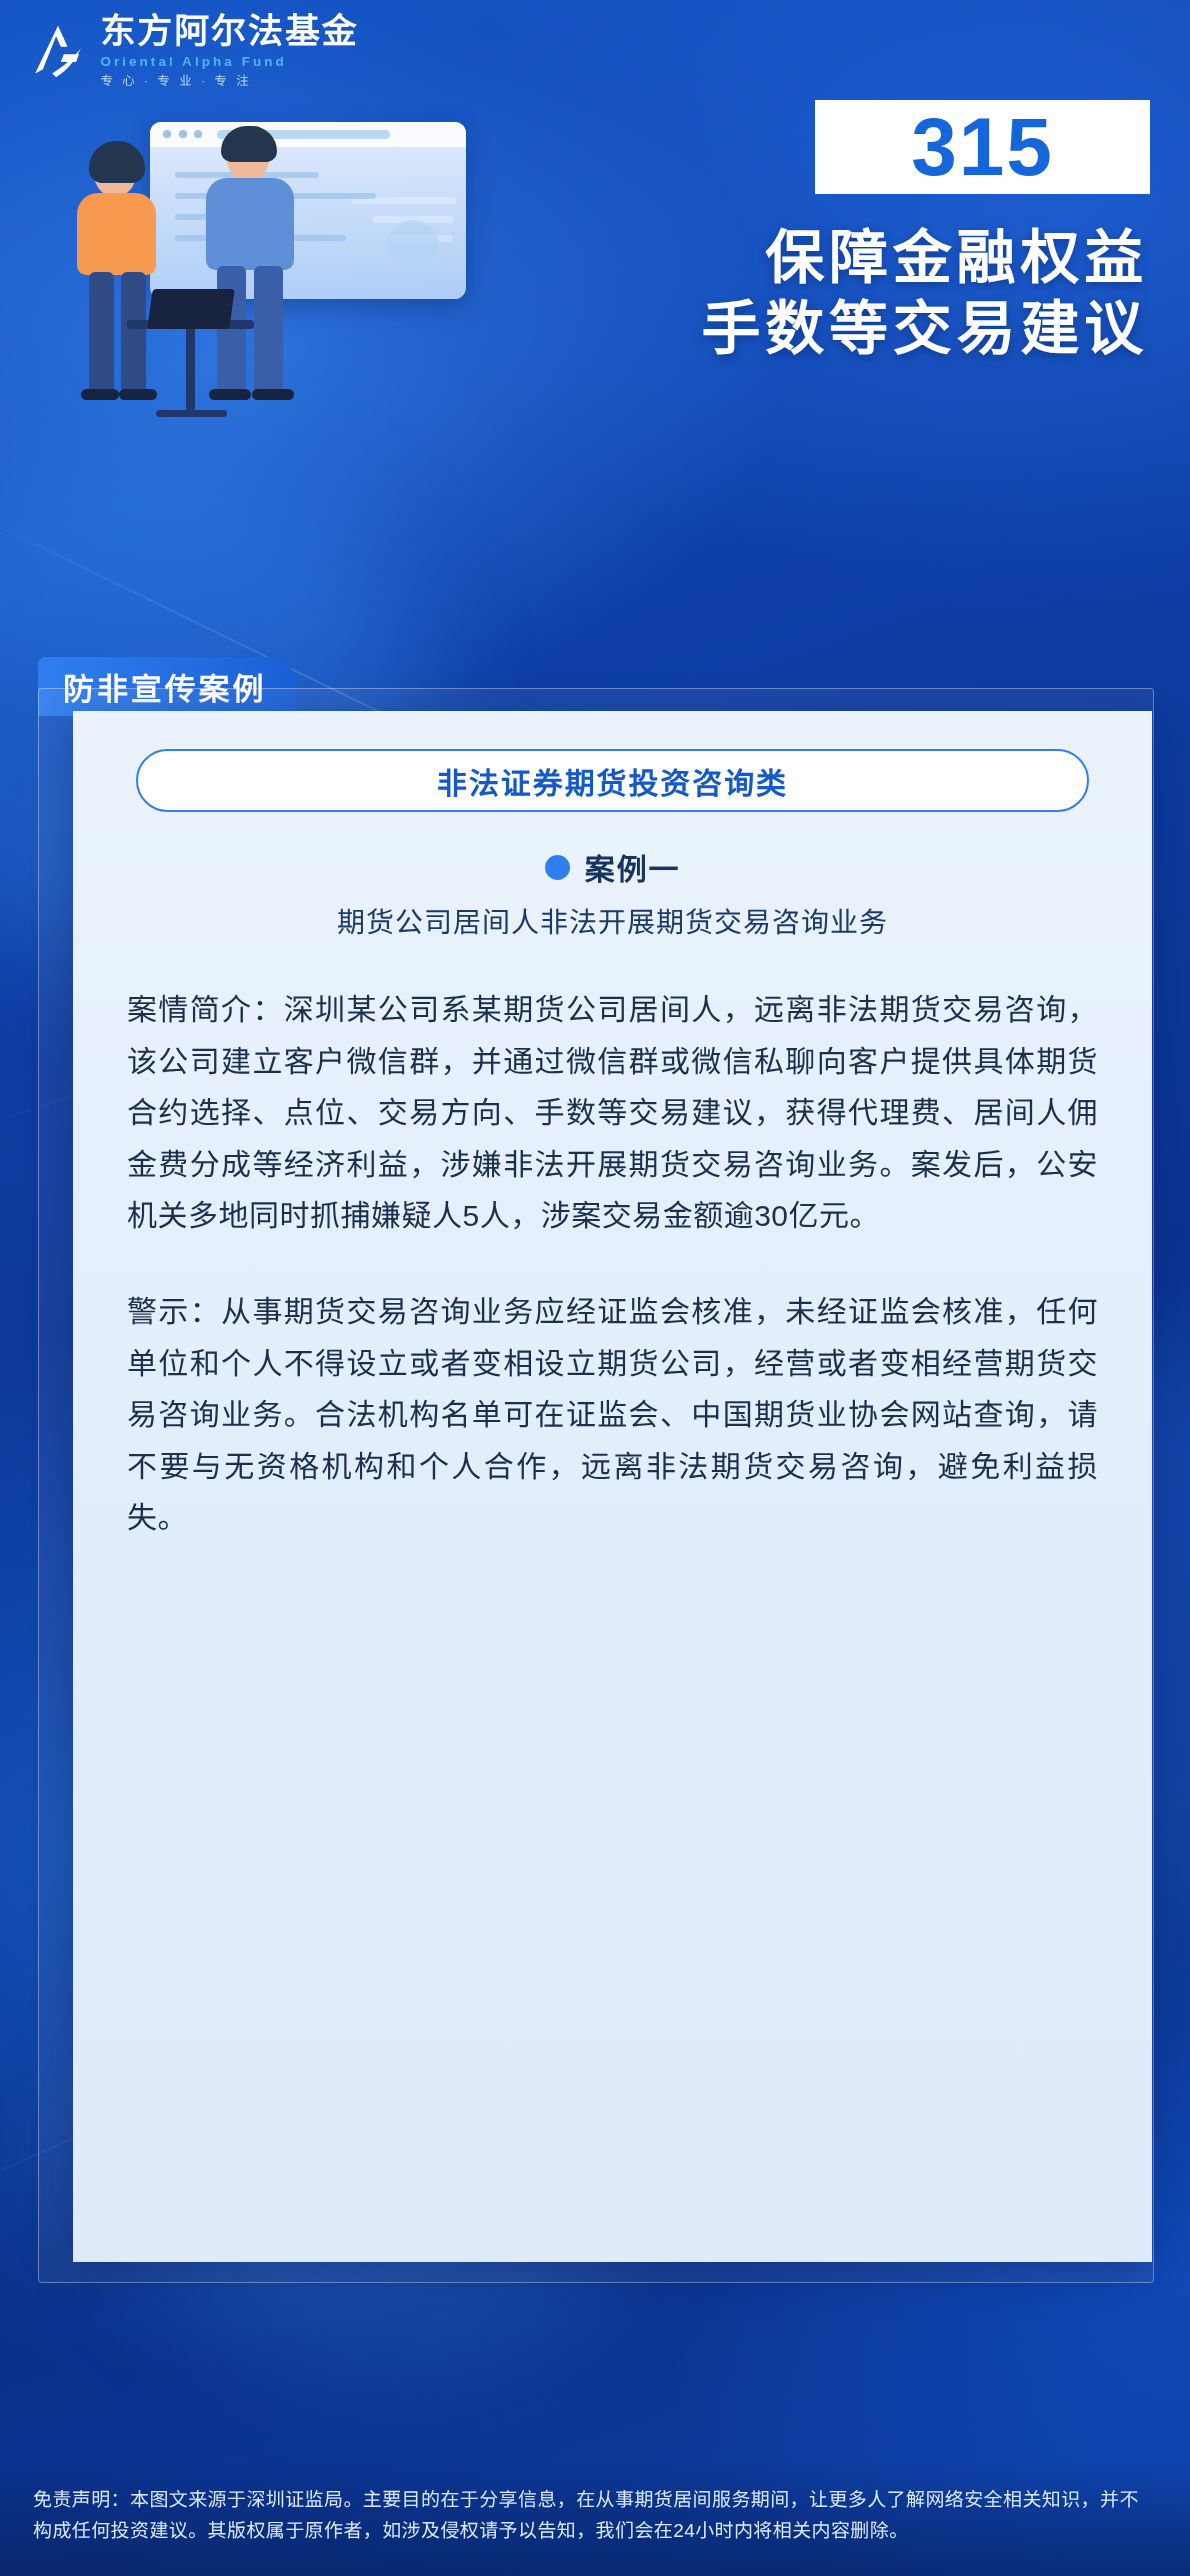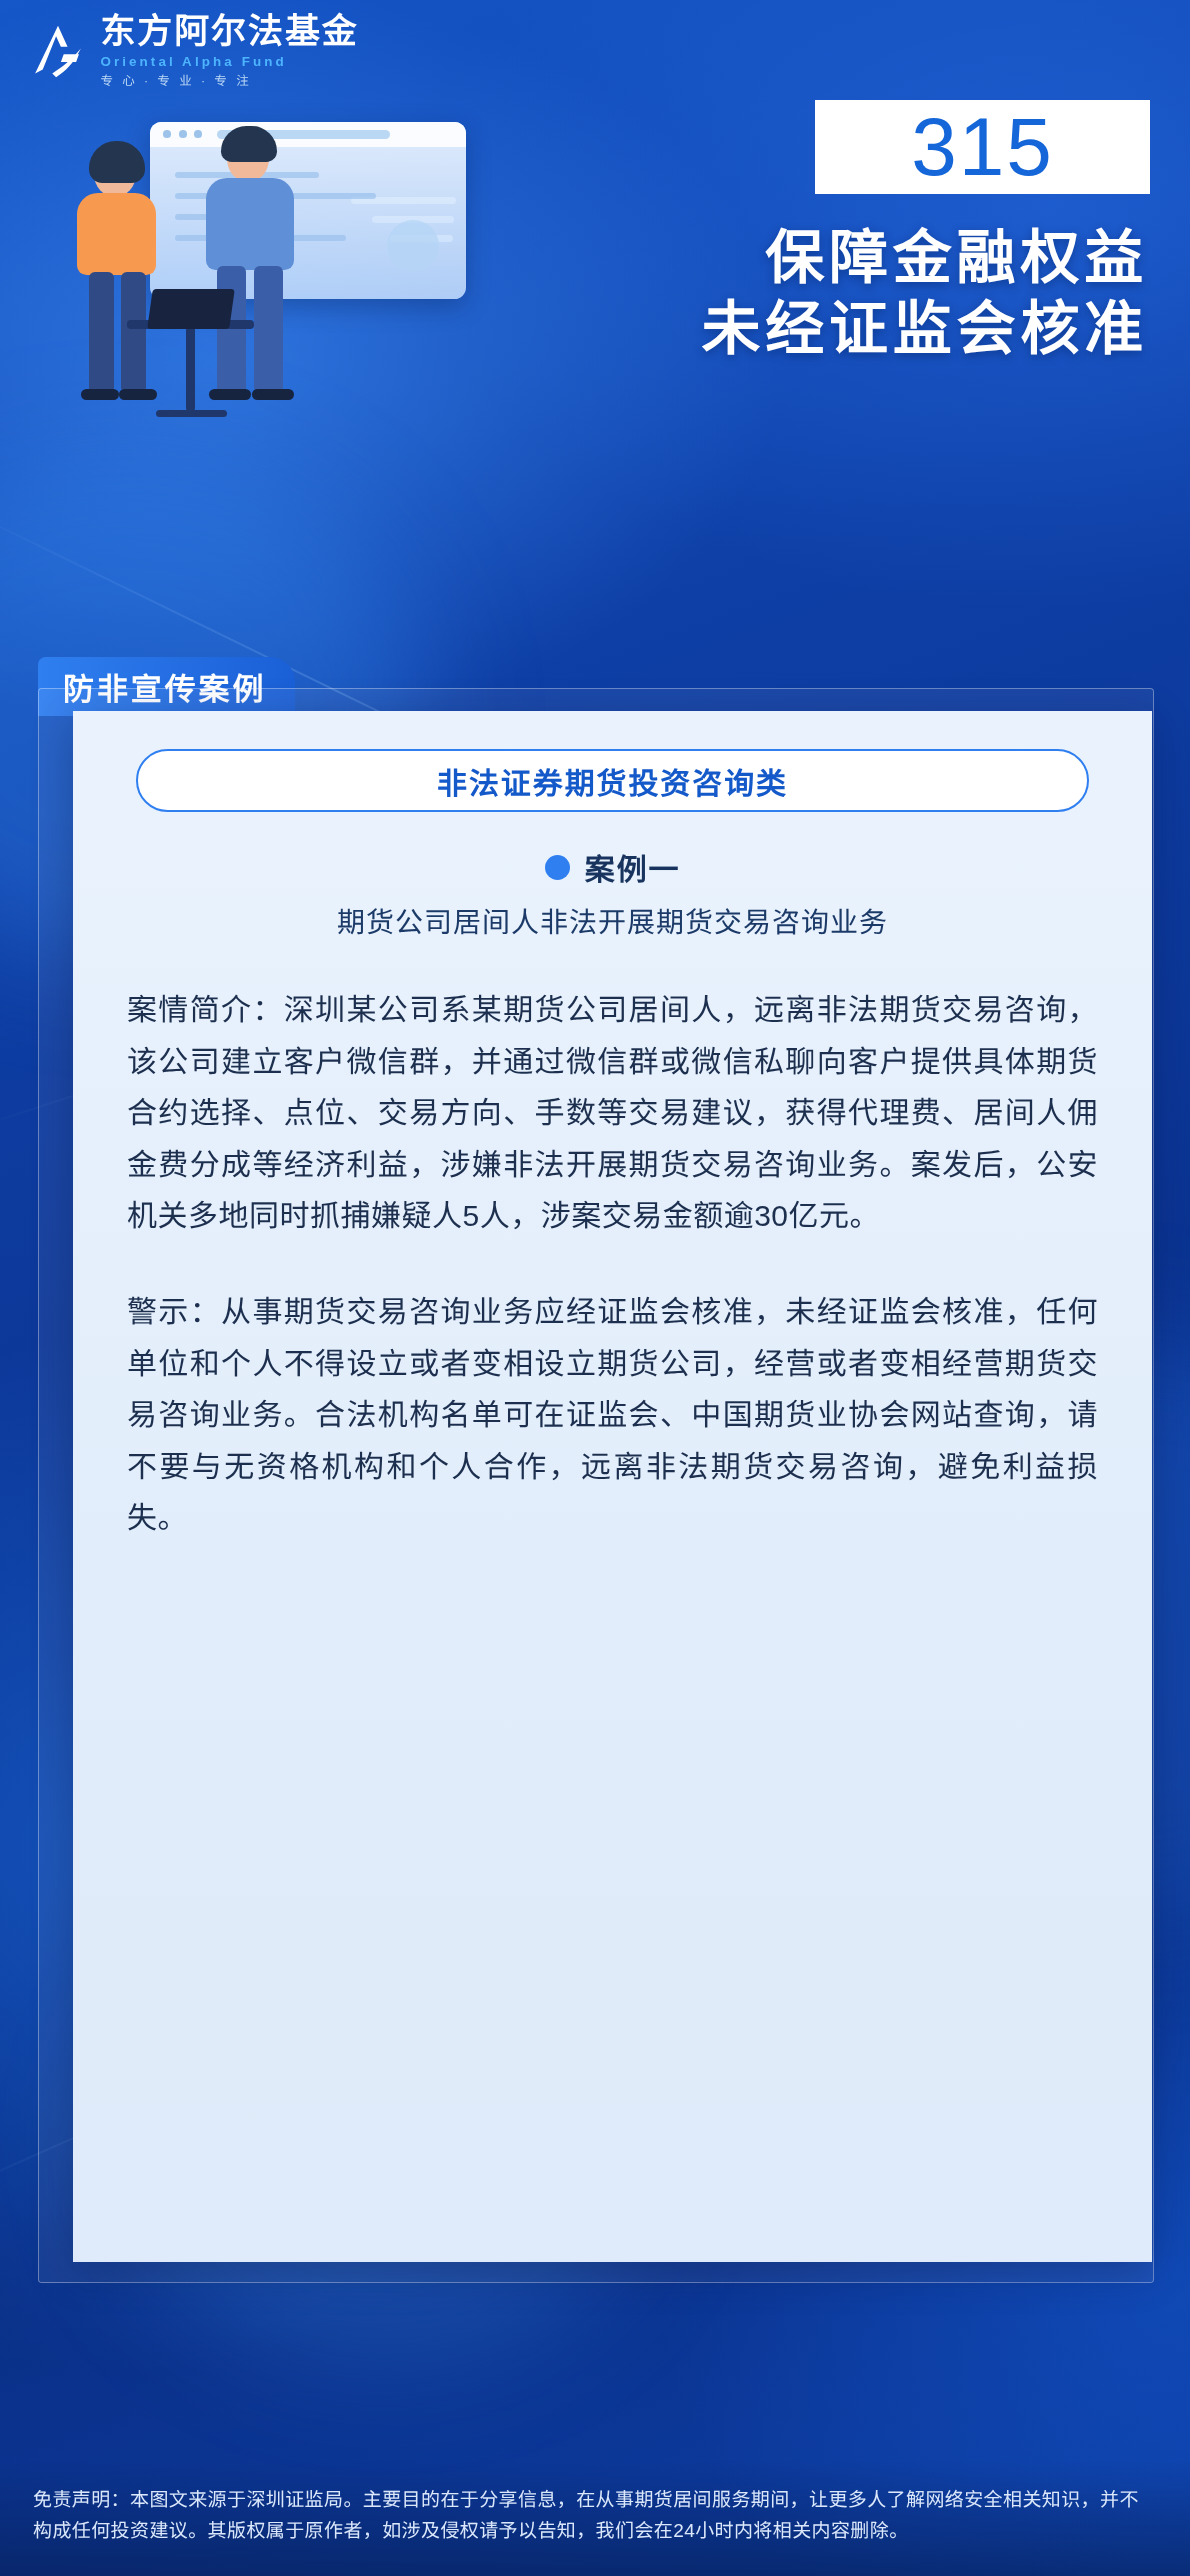--- a/index.html
+++ b/index.html
@@ -28,21 +28,21 @@
   .logo-text{display:flex;flex-direction:column;line-height:1;}
   .logo-cn{font-size:35px;font-weight:bold;color:#ffffff;letter-spacing:1.9px;font-family:"Liberation Sans","DejaVu Sans",sans-serif;}
   .logo-en{font-size:13.4px;font-weight:bold;color:#4db5ff;letter-spacing:3.1px;margin-top:6.7px;}
   .logo-slogan{font-size:12.5px;color:#bcd9f5;letter-spacing:2.9px;margin-top:6.7px;}
   
   .hero{position:absolute;left:0;top:91px;width:1190px;height:288px;}
   .badge-315{
     position:absolute;right:40px;top:8.6px;width:335px;height:94px;
     background:#ffffff;display:flex;align-items:center;justify-content:center;
   }
-  .badge-315 span{font-size:82px;font-weight:normal;color:#1566d8;letter-spacing:1.9px;line-height:1;}
+  .badge-315 span{font-size:82px;font-weight:bold;color:#1566d8;letter-spacing:1.9px;line-height:1;}
   .hero-line{
     position:absolute;right:42px;font-size:59px;font-weight:bold;color:#ffffff;letter-spacing:4.8px;
     text-shadow:0 2.9px 9.6px rgba(0,30,90,.45);
   }
   .hero-line.l1{top:119px;}
   .hero-line.l2{top:190px;}
   
   .illus{position:absolute;left:35px;top:9.6px;width:498px;height:278px;}
   .win{position:absolute;left:115px;top:21px;width:316px;height:177px;border-radius:11.5px;
        background:linear-gradient(180deg,rgba(235,244,255,.95),rgba(205,228,255,.82));box-shadow:0 7.7px 25px rgba(0,20,60,.28);}
@@ -165,21 +165,21 @@
       <div class="desk-top"></div>
       <div class="desk-leg"></div>
       <div class="desk-foot"></div>
       <div class="laptop"></div>
     </div>
 
     <div class="badge-315">
       <span>315</span>
     </div>
     <div class="hero-line l1">保障金融权益</div>
-    <div class="hero-line l2">未经证监会核准</div>
+    <div class="hero-line l2">手数等交易建议</div>
   </div>
 
   <div class="tab">
     <span>防非宣传案例</span>
   </div>
 
   <div class="card-outer"></div>
 
   <div class="card">
     <div class="pill">

